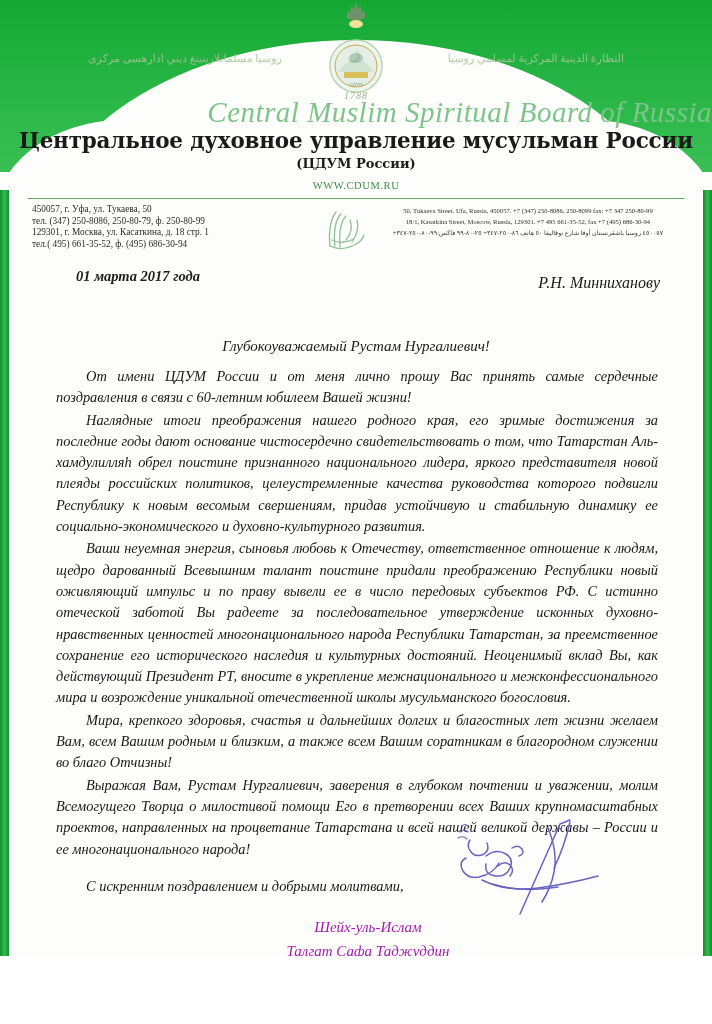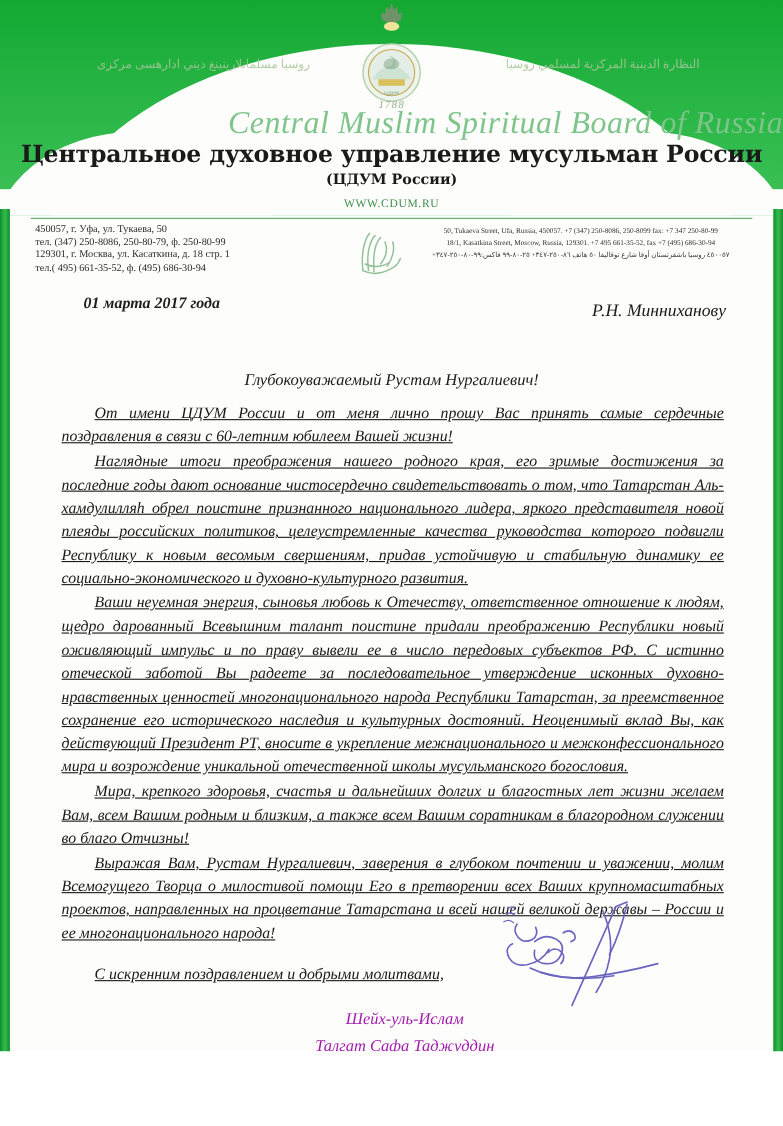--- a/index.html
+++ b/index.html
@@ -97,21 +97,21 @@
     position: absolute;
     top: 52px;
     font-size: 11px;
     color: #a8c59a;
     letter-spacing: 0.5px;
     white-space: nowrap;
     direction: rtl;
     opacity: 0.85;
   }
   .arabic-left  { left: 88px;  }
-  .arabic-right { right: 76px; text-align: right; }
+  .arabic-right { right: 88px; text-align: right; }
   .year-1788 {
     position: absolute;
     top: 90px;
     left: 50%;
     transform: translateX(-50%);
     font-family: "Liberation Serif", serif;
     font-style: italic;
     font-size: 10px;
     color: #9ab48f;
     letter-spacing: 1px;
@@ -248,21 +248,20 @@
     position: absolute;
     top: 366px;
     left: 56px;
     width: 602px;
     font-family: "Liberation Serif", serif;
     font-style: italic;
     font-size: 14.4px;
     line-height: 21.3px;
     color: #181818;
     text-align: justify;
-    text-decoration: underline;
   }
   .body-text p {
     margin: 0 0 1px 0;
     text-indent: 30px;
   }
   .closing {
     margin-top: 16px !important;
   }
 
   

